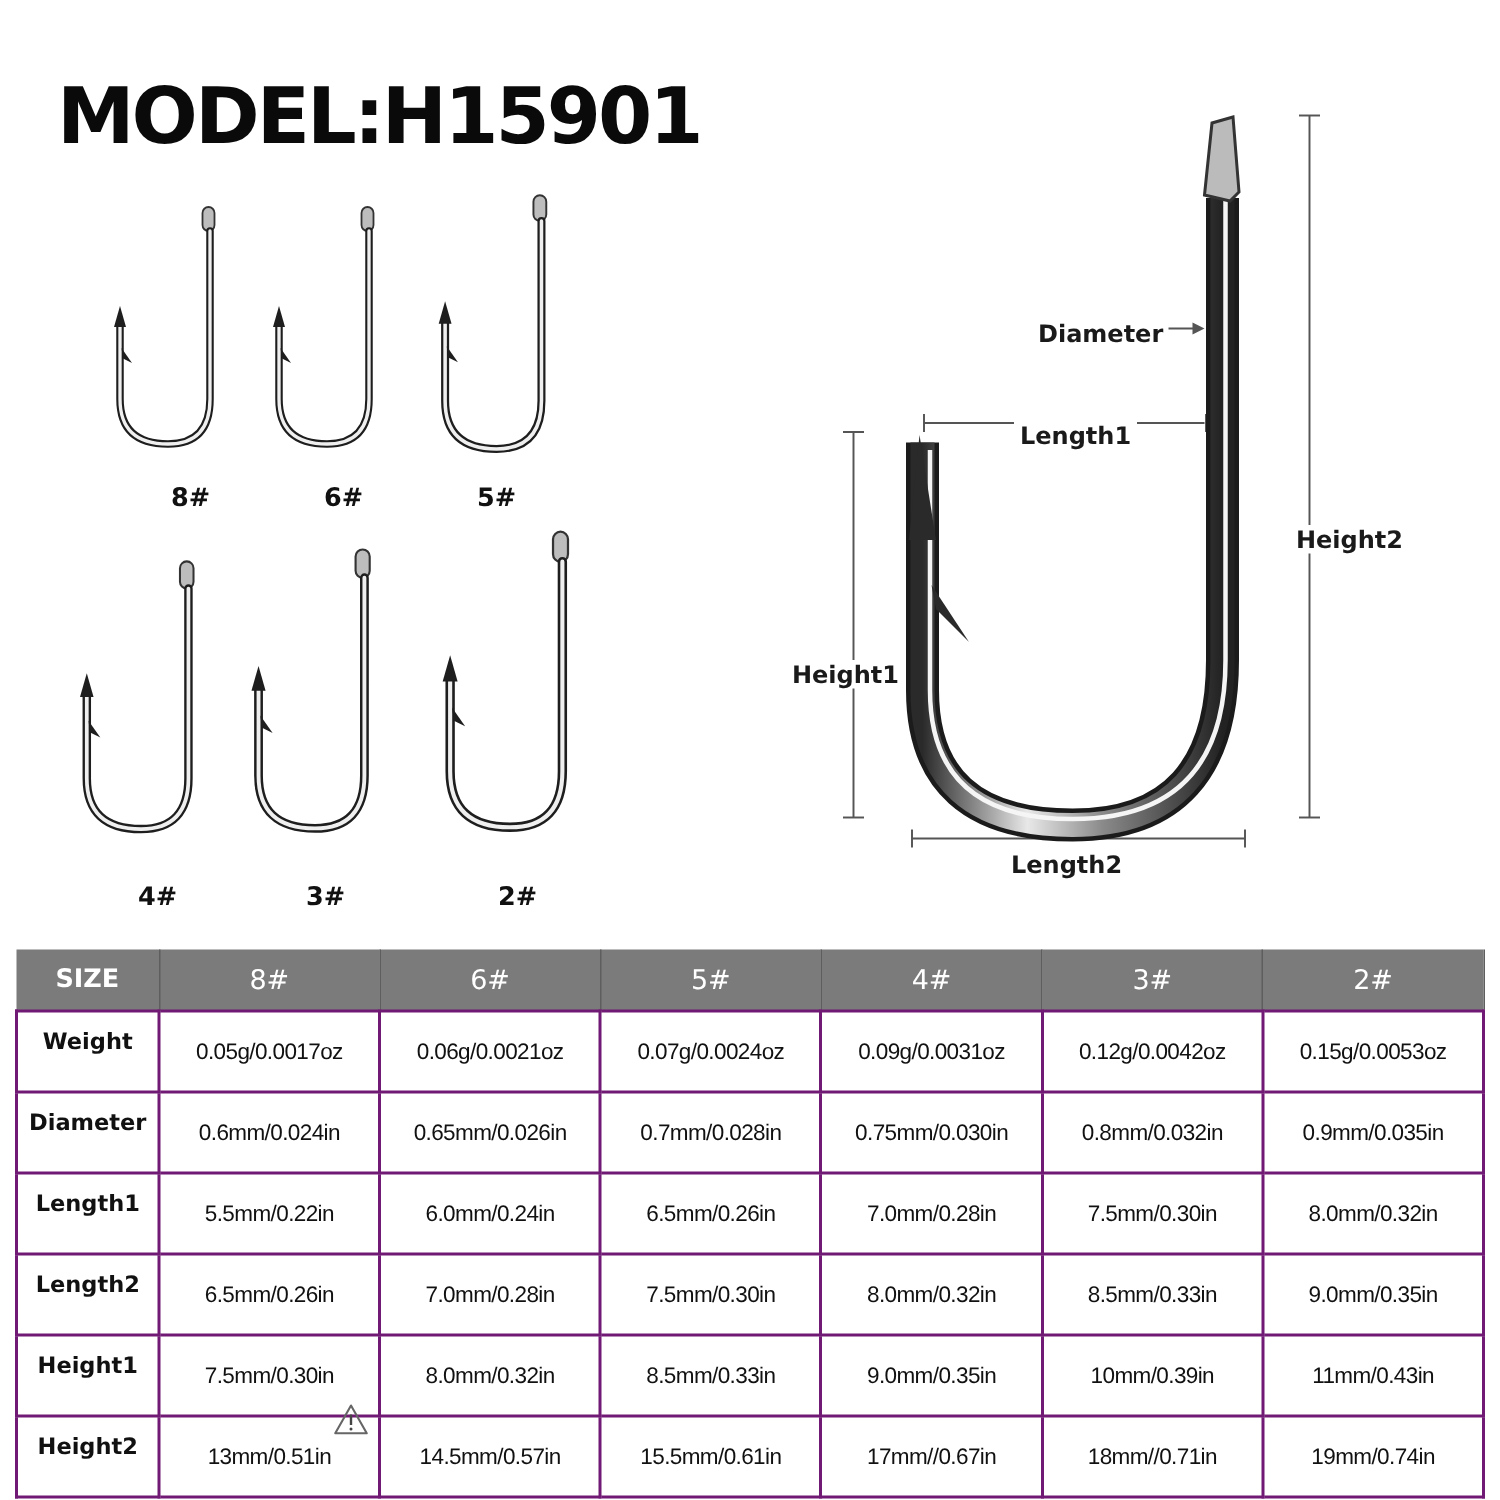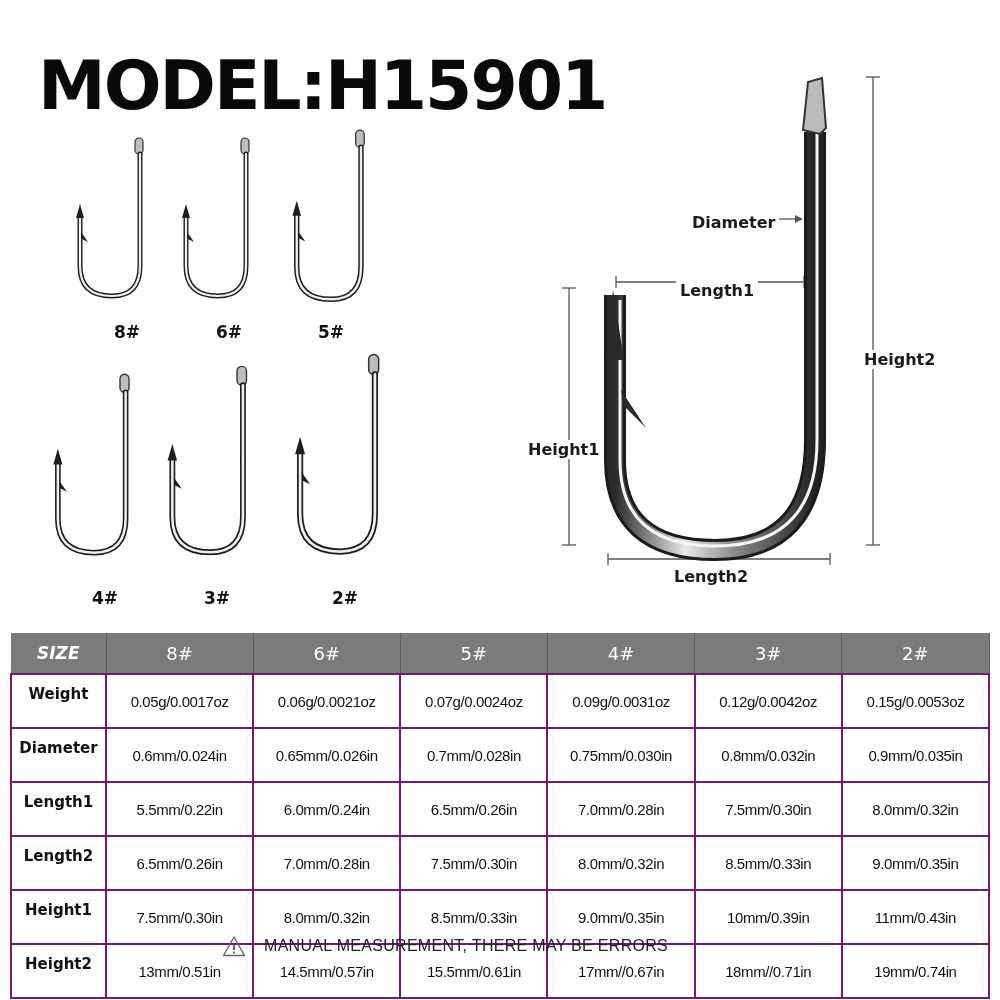--- a/index.html
+++ b/index.html
@@ -1,23 +1,23 @@
 <!DOCTYPE html>
 <html><head>
 <meta charset="utf-8">
 <style>
   html, body { margin:0; padding:0; background:#ffffff; }
   body { width:1000px; height:1000px; position:relative; overflow:hidden; font-family:"Liberation Sans", sans-serif; color:#111; }
-  .title { position:absolute; left:38px; top:52px; font-family:"DejaVu Sans", sans-serif; font-weight:bold; font-size:68px; letter-spacing:-2px; color:#0a0a0a; line-height:1; }
+  .title { position:absolute; left:38px; top:52px; font-family:"DejaVu Sans", sans-serif; font-weight:bold; font-size:52px; letter-spacing:-2px; color:#0a0a0a; line-height:1; }
   .hook-small { position:absolute; }
   .hook-label { position:absolute; font-family:"DejaVu Sans", sans-serif; font-weight:bold; font-size:17px; color:#111; }
   .dim-label { position:absolute; font-family:"DejaVu Sans", sans-serif; font-weight:bold; font-size:16px; color:#1a1a1a; background:#fff; padding:0 4px; }
   table.spec { position:absolute; left:10px; top:633px; width:980px; border-collapse:collapse; table-layout:fixed; }
   table.spec th { background:#7b7b7b; color:#fff; font-family:"DejaVu Sans", sans-serif; font-weight:normal; font-size:18px; height:38px; border-right:1px solid #5e5e5e; }
-  table.spec th:first-child { font-weight:bold; font-size:17px;font-style:italic; }
+  table.spec th:first-child { font-weight:bold; font-size:17px; }
   table.spec td { height:41px; border:2px solid #701a75; text-align:center; font-family:"Liberation Sans", sans-serif; font-size:15px; color:#111; letter-spacing:-0.4px; }
   table.spec td.rowhead { font-family:"DejaVu Sans", sans-serif; font-weight:bold; font-size:15px; letter-spacing:0; vertical-align:top; padding-top:10px; }
   .note { position:absolute; left:222px; top:935px; display:flex; align-items:center; gap:18px; font-family:"Liberation Sans", sans-serif; font-size:16px; color:#222; letter-spacing:0.3px; }
 </style>
 </head>
 <body>
 
 <div class="title">MODEL:H15901</div>
 
 <svg width="0" height="0" style="position:absolute">
@@ -185,14 +185,13 @@
     </tr>
   </tbody>
 </table>
 
 <div class="note">
   <svg width="24" height="22" viewBox="0 0 24 22">
     <path d="M12 2 L22.5 20.5 L1.5 20.5 Z" fill="none" stroke="#666" stroke-width="1.4" stroke-linejoin="round"></path>
     <line x1="12" y1="8" x2="12" y2="15" stroke="#444" stroke-width="1.6"></line>
     <circle cx="12" cy="17.6" r="1" fill="#444"></circle>
   </svg>
-  <span>MANUAL MEASUREMENT, THERE MAY BE ERRORS</span>
 </div>
 
 </body></html>

